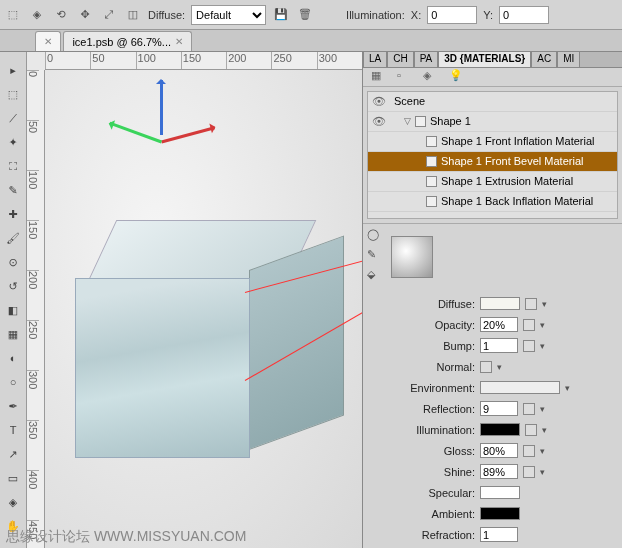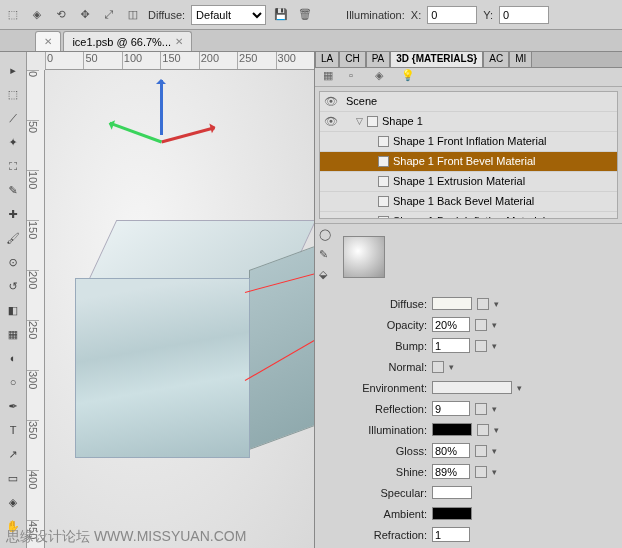--- a/index.html
+++ b/index.html
@@ -31,21 +31,21 @@
 .ax.z{background:#3a6fd4;top:-55px;left:0}
 .ax.x{background:#d43a3a;transform:rotate(75deg);top:-48px;left:0}
 .ax.y{background:#3ad45c;transform:rotate(-70deg);top:-48px;left:0}
 .ax::before{content:"";position:absolute;top:-6px;left:-4px;border:5px solid transparent}
 .ax.z::before{border-bottom-color:#3a6fd4}
 .ax.x::before{border-bottom-color:#d43a3a}
 .ax.y::before{border-bottom-color:#3ad45c}
 .line{position:absolute;height:1px;background:#f33;transform-origin:left}
 .line.l1{width:300px;top:222px;left:200px;transform:rotate(-15deg)}
 .line.l2{width:290px;top:310px;left:200px;transform:rotate(-30deg)}
-.panels{width:308px;background:#d4d4d4;border-left:1px solid #888;display:flex;flex-direction:column}
+.panels{width:260px;background:#d4d4d4;border-left:1px solid #888;display:flex;flex-direction:column}
 .ptabs{height:22px;background:#b8b8b8;display:flex;align-items:flex-end;border-bottom:1px solid #888;overflow:hidden}
 .ptab{padding:3px 5px;font-size:10px;border:1px solid #888;border-bottom:none;background:#c8c8c8;border-radius:3px 3px 0 0;white-space:nowrap}
 .ptab.active{background:#e8e8e8;font-weight:bold}
 .picons{height:26px;display:flex;align-items:center;gap:10px;padding:0 8px;border-bottom:1px solid #aaa}
 .picons .pi{width:16px;height:16px;color:#666}
 .scene{background:#e0e0e0;border:1px solid #aaa;margin:4px;height:180px;overflow:auto}
 .srow{display:flex;align-items:center;height:20px;padding:0 4px;gap:4px;border-bottom:1px solid #d0d0d0}
 .srow.sel{background:#a16207;color:#fff}
 .srow .eye{width:14px;color:#666}
 .srow .ind{display:inline-block}
@@ -202,26 +202,20 @@
       <div class="srow">
           <span class="eye"></span>
           <span class="ind" style="width:32px"></span>
           <span class="sq"></span>
           <span>Shape 1 Extrusion Material</span>
         </div>
       <div class="srow">
           <span class="eye"></span>
           <span class="ind" style="width:32px"></span>
           <span class="sq"></span>
-          <span>Shape 1 Back Bevel Material</span>
-        </div>
-      <div class="srow">
-          <span class="eye"></span>
-          <span class="ind" style="width:32px"></span>
-          <span class="sq"></span>
           <span>Shape 1 Back Inflation Material</span>
         </div>
 
     </div>
 
     <div class="mat-strip">
       <div class="col">
         <div class="ico">◯</div>
         <div class="ico">✎</div>
         <div class="ico">⬙</div>

